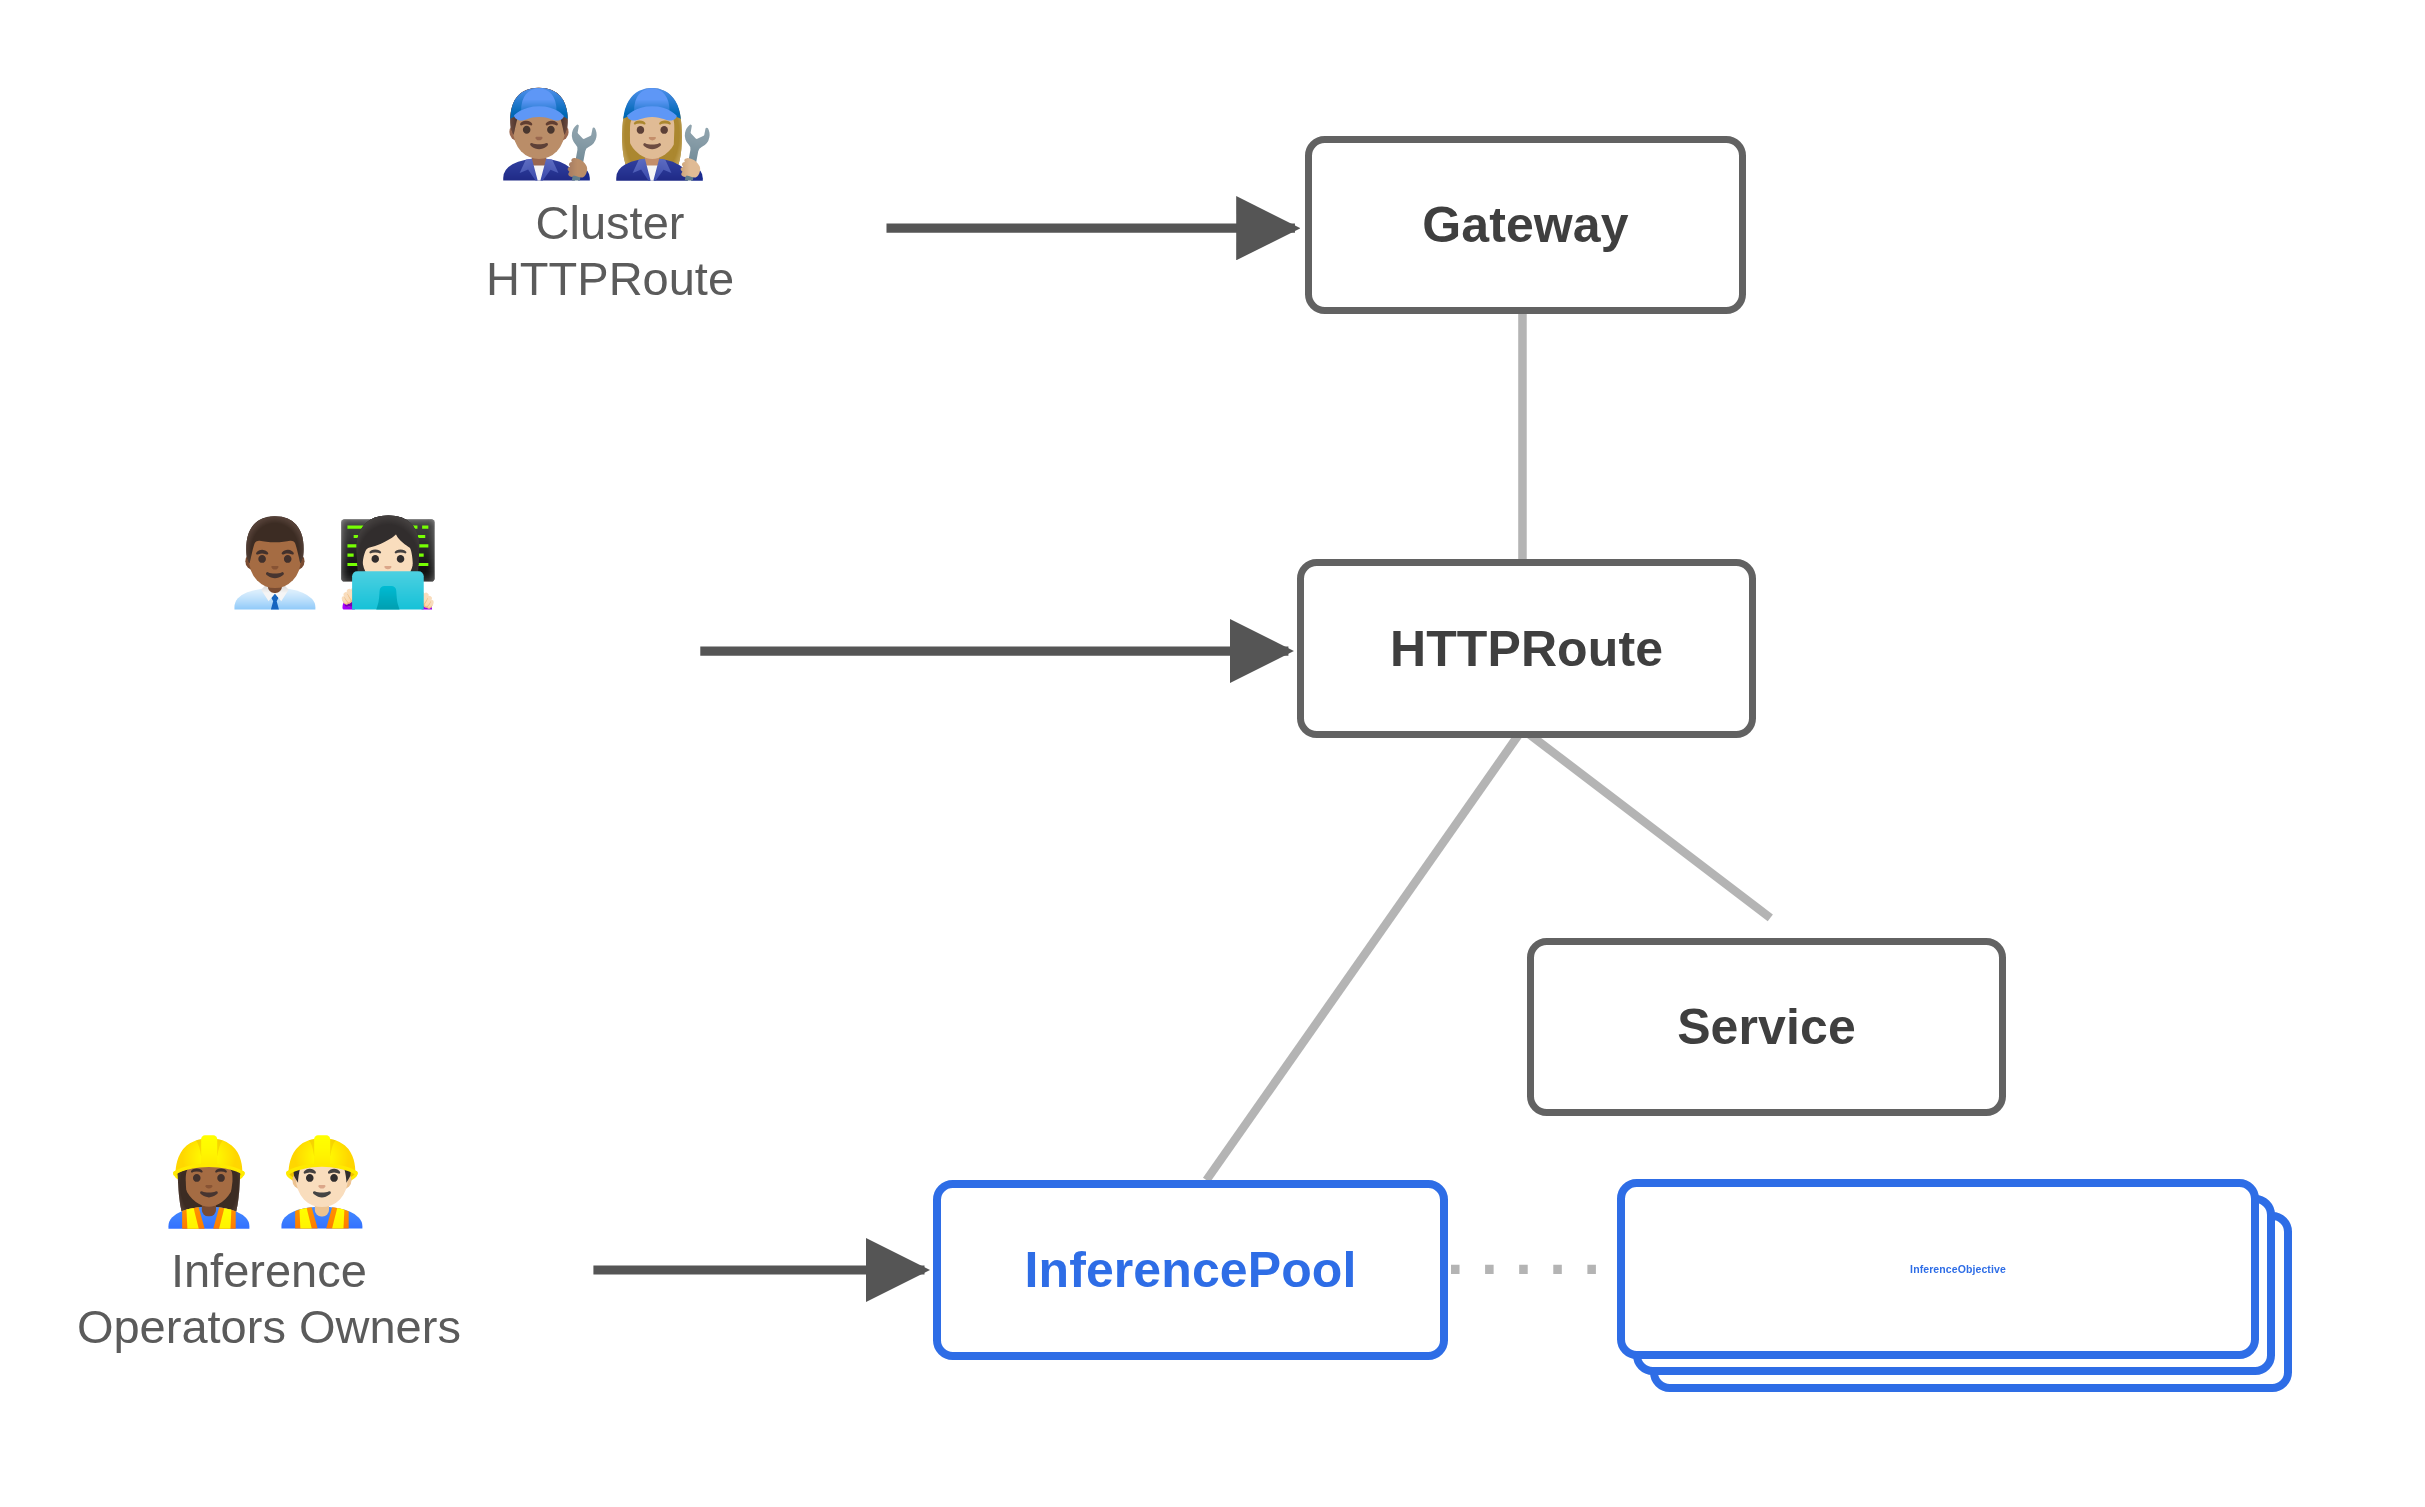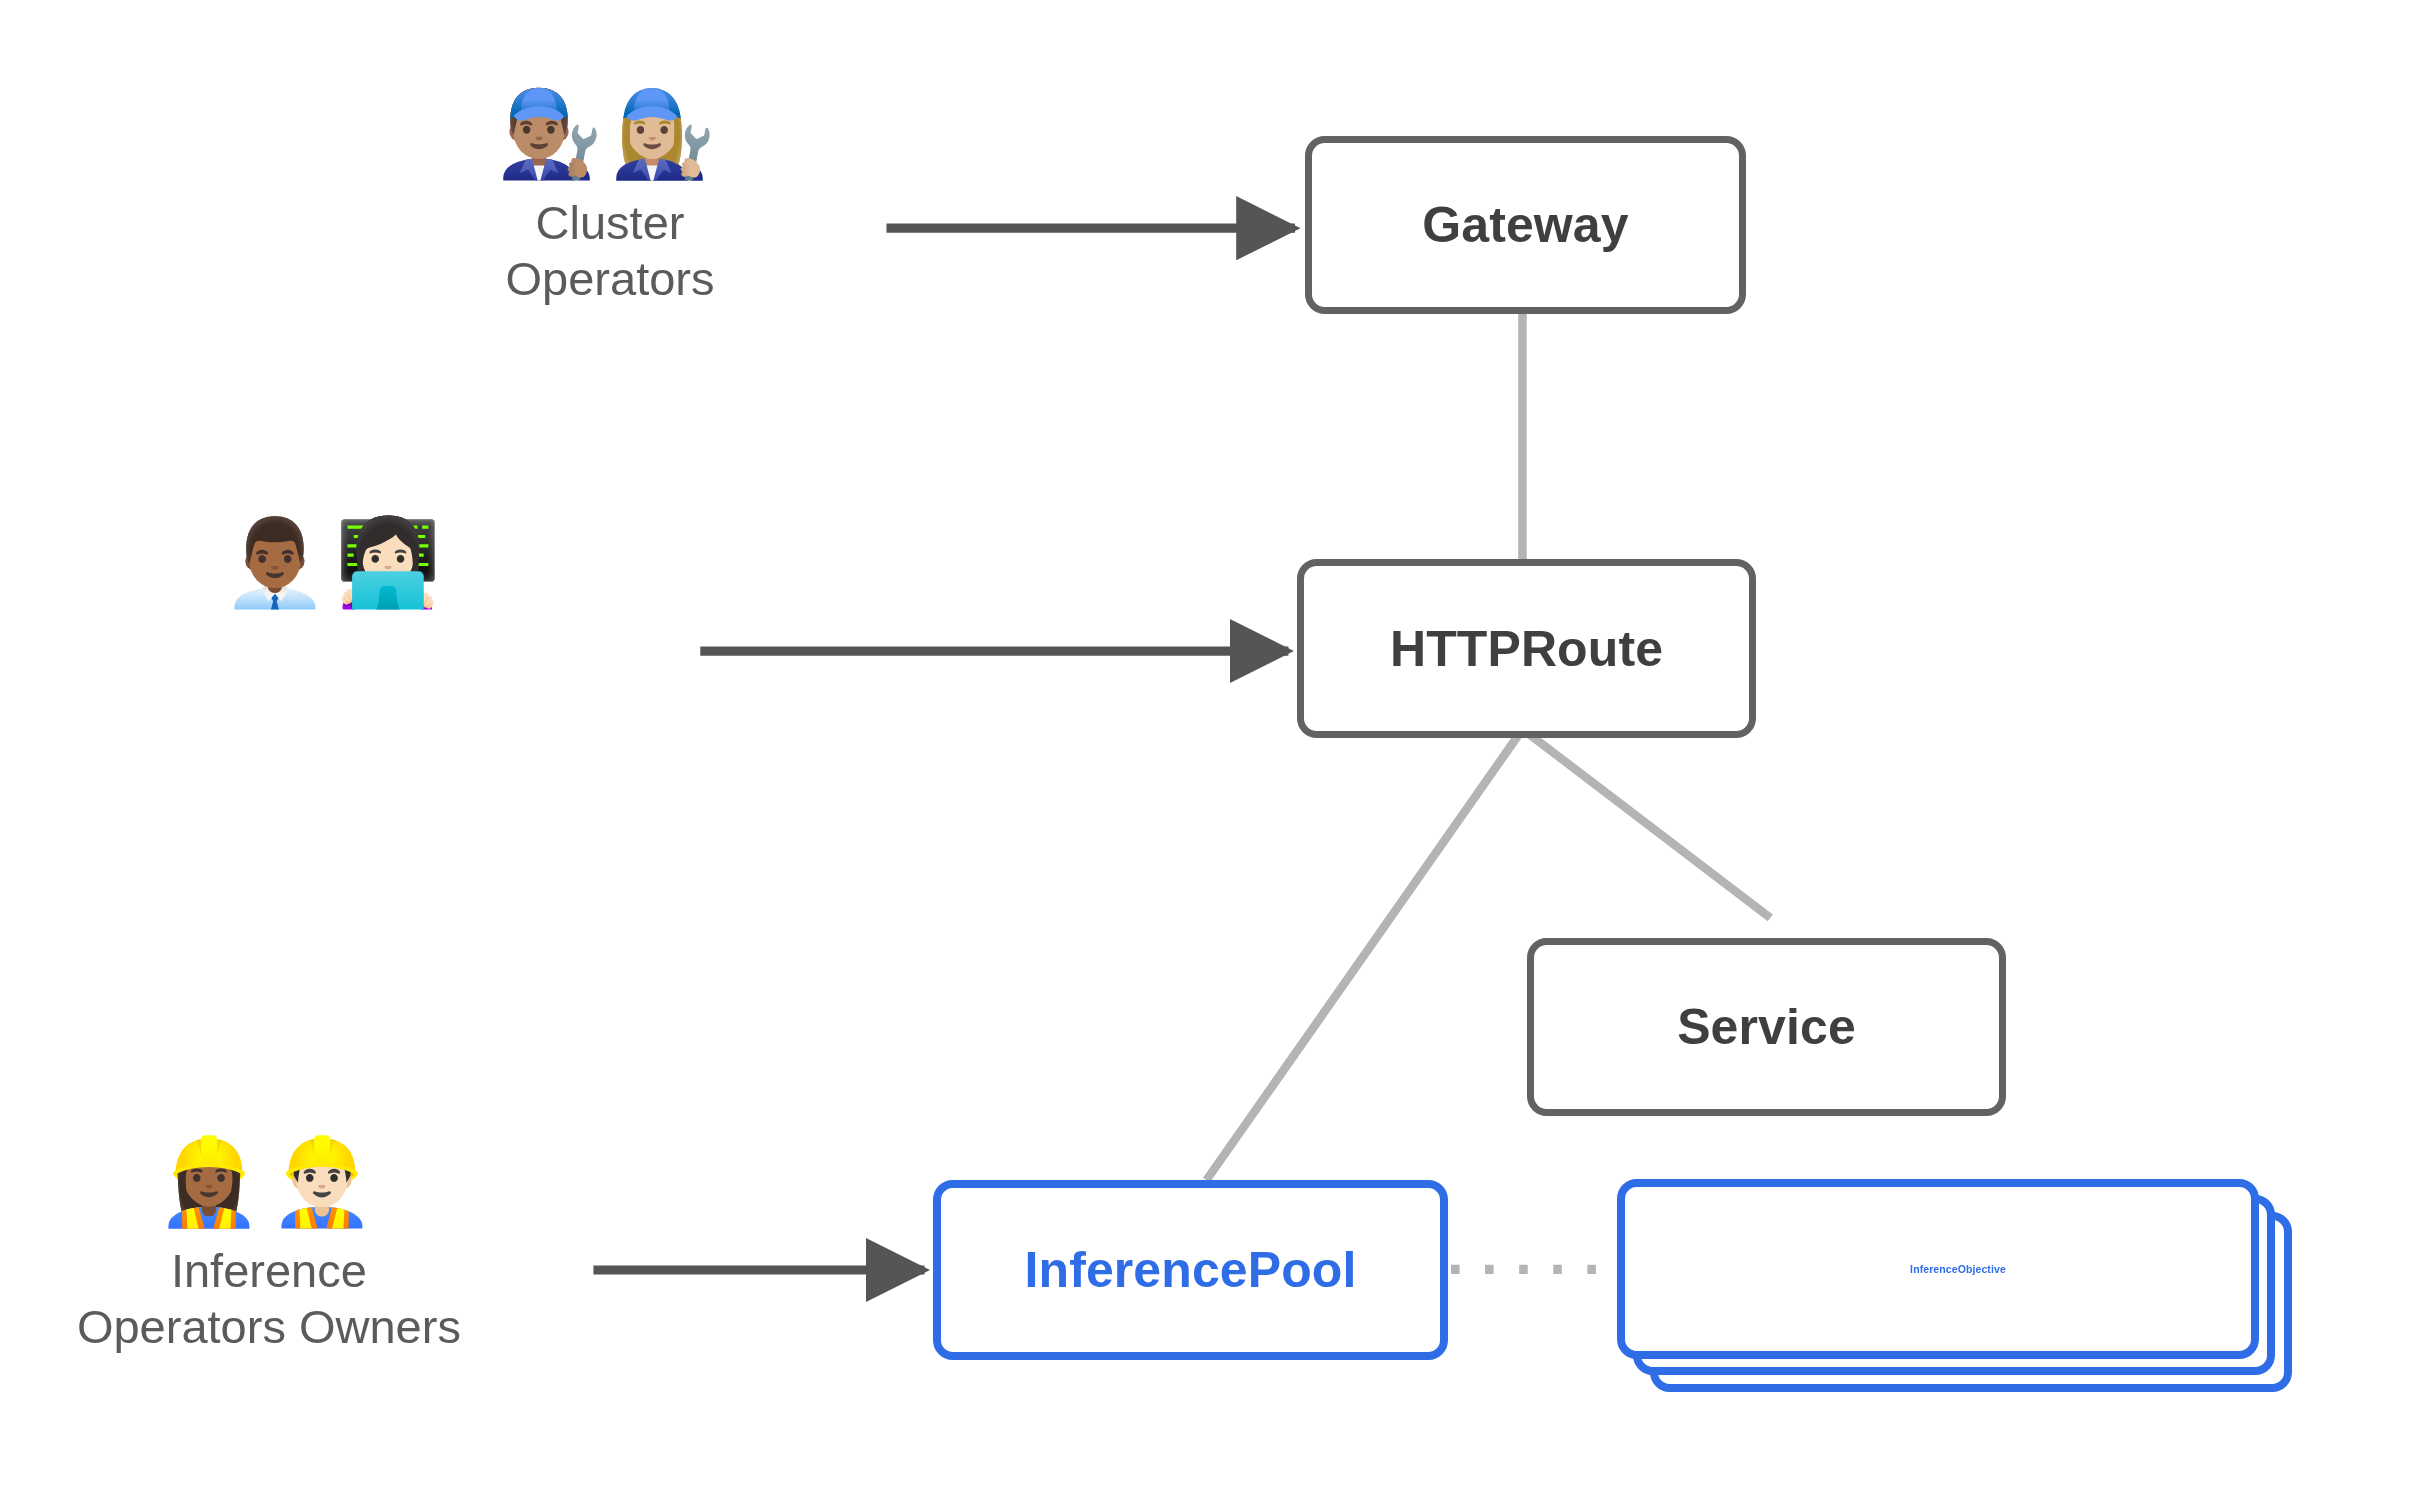--- a/index.html
+++ b/index.html
@@ -142,21 +142,21 @@
     </g>
 
     <g>
       <line x1="2213" y1="1936" x2="2466" y2="1936" stroke="#b4b4b4" stroke-width="14" stroke-dasharray="13 39" stroke-linecap="butt"></line>
     </g>
   </svg>
 
   <div class="persona" style="left:400px; top:89px; width:420px;">
     <div class="persona-emojis">👨🏽‍🔧👩🏼‍🔧</div>
     <div class="persona-label">Cluster
-Operators</div>
+HTTPRoute</div>
   </div>
 
   <div class="persona" style="left:125px; top:518px; width:420px;">
     <div class="persona-emojis">👨🏾‍💼👩🏻‍💻</div>
   </div>
 
   <div class="persona" style="left:-6.6px; top:1137px; width:551px;">
     <div class="persona-emojis">👷🏾‍♀️👷🏻‍♂️</div>
     <div class="persona-label">Inference
 Operators Owners</div>

